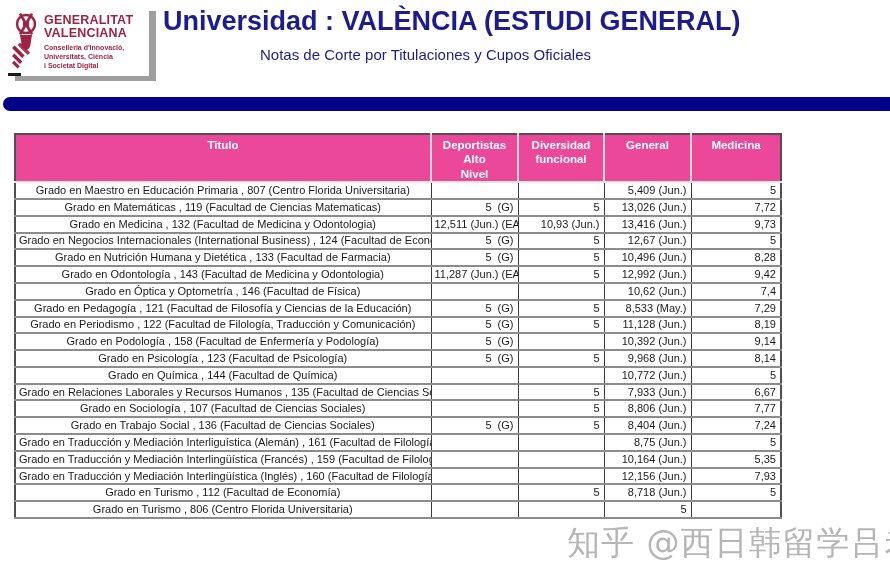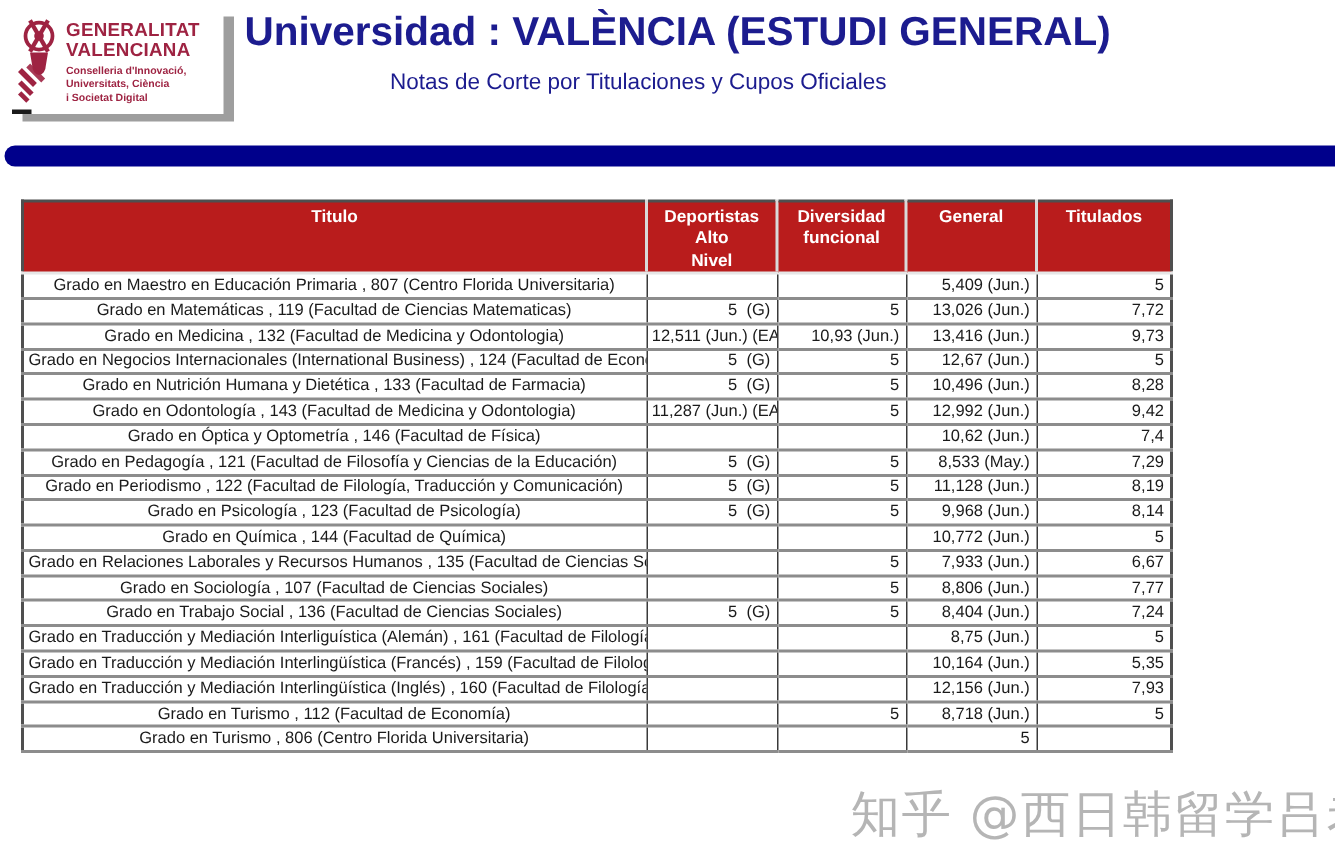--- a/index.html
+++ b/index.html
@@ -23,21 +23,21 @@
                    font-size: 15px; white-space: nowrap; }
 
   
   .navy-bar { position: absolute; left: 3px; top: 97px; width: 887px; height: 14px;
               background: #00008b; border-radius: 8px 0 0 8px; }
 
   
   .report-table { position: absolute; left: 14px; top: 133px; width: 766px;
                   border-collapse: collapse; table-layout: fixed;
                   border: 2px solid #4f4f4f; }
-  .report-table thead th { background: #b91c1c; color: #ffffff; font-size: 11.5px;
+  .report-table thead th { background: #ec4899; color: #ffffff; font-size: 11.5px;
                            font-weight: bold; text-align: center; vertical-align: top;
                            height: 42px; padding-top: 3px; line-height: 1.25;
                            border-left: 2px solid #d9d9d9; border-bottom: 2px solid #e6e6e6; }
   .report-table thead th:first-child { border-left: none; }
   .report-table td { font-size: 11px; height: 16.8px; padding: 0 4px 1px 3px;
                      border: 1px solid #3a3a3a; border-bottom: 2px solid #8c8c8c;
                      overflow: hidden; white-space: pre; vertical-align: middle;
                      color: #1a1a1a; background: #fff; }
   .report-table td.left  { text-align: center; }
   .report-table td.right { text-align: right; }
@@ -91,21 +91,21 @@
       <col style="width:86px">
       <col style="width:87px">
       <col style="width:90px">
   </colgroup>
   <thead>
     <tr>
       <th>Titulo</th>
       <th>Deportistas Alto<br>Nivel</th>
       <th>Diversidad<br>funcional</th>
       <th>General</th>
-      <th>Titulados</th>
+      <th>Medicina</th>
     </tr>
   </thead>
   <tbody>
       <tr>
         <td class="left">Grado en Maestro en Educación Primaria , 807 (Centro Florida Universitaria)</td>
         <td class="right"></td>
         <td class="right"></td>
         <td class="right">5,409 (Jun.)</td>
         <td class="right">5</td>
       </tr>
@@ -159,20 +159,27 @@
         <td class="right">7,29</td>
       </tr>
       <tr>
         <td class="left">Grado en Periodismo , 122 (Facultad de Filología, Traducción y Comunicación)</td>
         <td class="right">5  (G)</td>
         <td class="right">5</td>
         <td class="right">11,128 (Jun.)</td>
         <td class="right">8,19</td>
       </tr>
       <tr>
+        <td class="left">Grado en Podología , 158 (Facultad de Enfermería y Podología)</td>
+        <td class="right">5  (G)</td>
+        <td class="right"></td>
+        <td class="right">10,392 (Jun.)</td>
+        <td class="right">9,14</td>
+      </tr>
+      <tr>
         <td class="left">Grado en Psicología , 123 (Facultad de Psicología)</td>
         <td class="right">5  (G)</td>
         <td class="right">5</td>
         <td class="right">9,968 (Jun.)</td>
         <td class="right">8,14</td>
       </tr>
       <tr>
         <td class="left">Grado en Química , 144 (Facultad de Química)</td>
         <td class="right"></td>
         <td class="right"></td>

